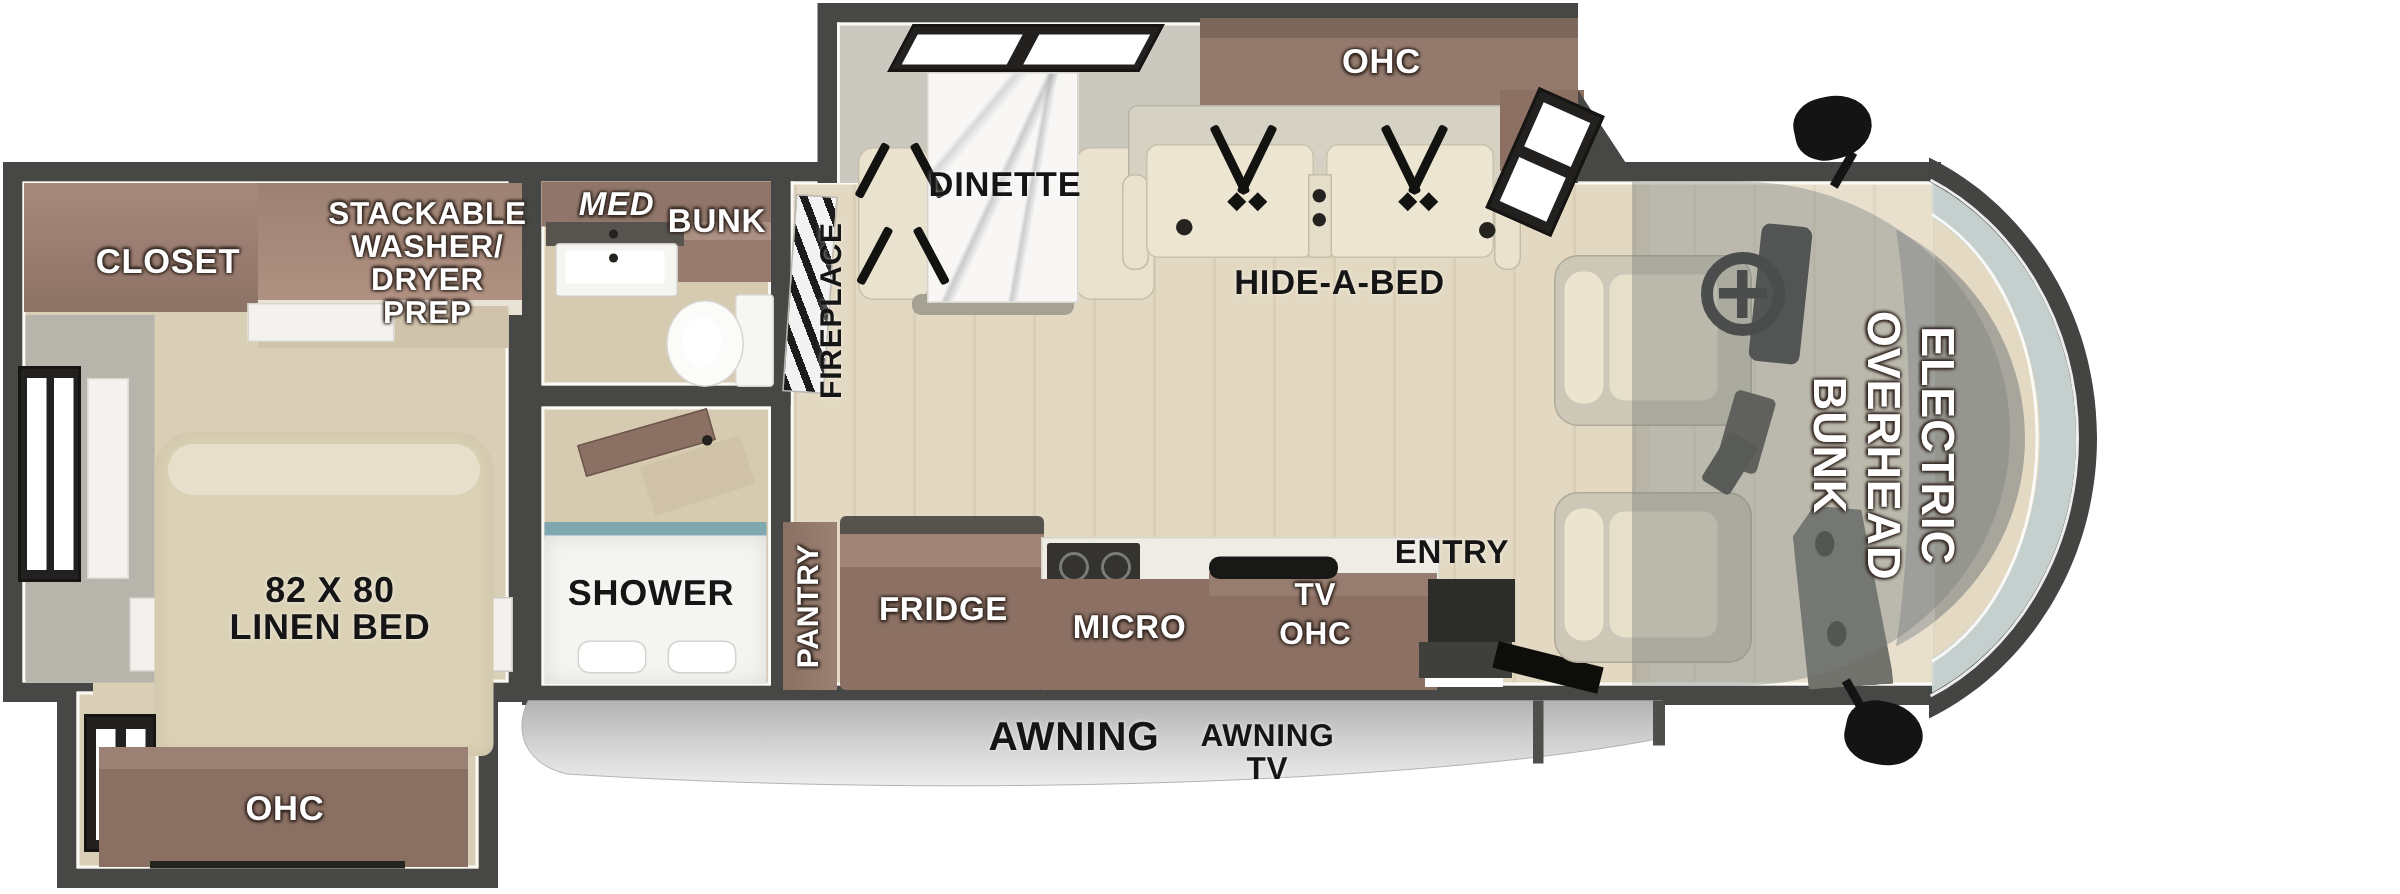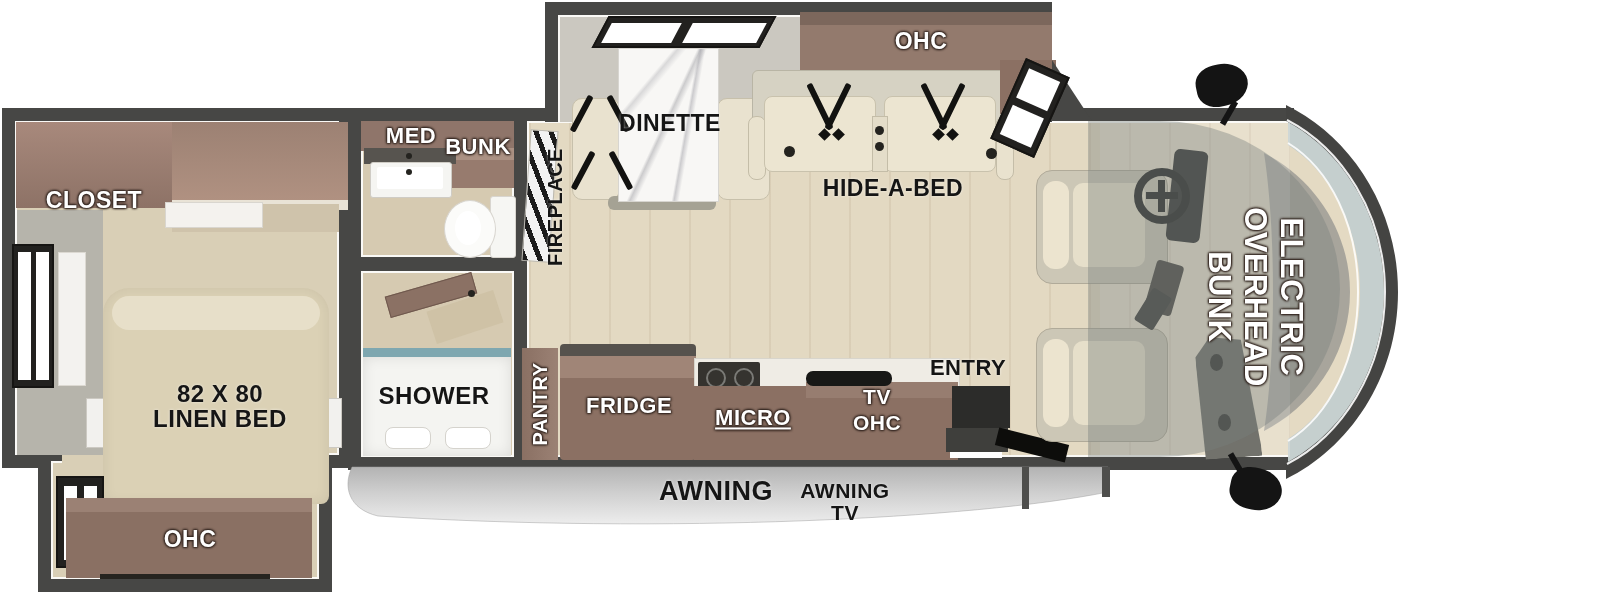--- a/index.html
+++ b/index.html
@@ -206,43 +206,49 @@
         <stop offset="0" stop-color="#b3b3b3"></stop>
           <stop offset=".45" stop-color="#cfcfcf"></stop>
           <stop offset="1" stop-color="#ededed"></stop>
       </linearGradient>
     </defs>
     <path d="M18,3 L774,3 L774,28 C640,55 330,70 44,52 C14,45 9,22 18,3 Z" fill="url(#awn)" stroke="#9e9e9e" stroke-width="0.5"></path>
     <rect x="688" y="3" width="7" height="42" fill="#4e4e4c"></rect>
     <rect x="768" y="3" width="8" height="30" fill="#4e4e4c"></rect>
   </svg>
 
-  <div class="lbl lw" style="left:94px;top:174px;font-size:23px;margin-top:26px;">CLOSET</div>
-
+  <div class="lbl lw" style="left:112px;top:174px;font-size:23px;">CLOSET</div>
+
+  <div class="lbl lw" style="left:285px;top:176px;font-size:21px;line-height:22px;">
+    <span>STACKABLE</span>
+    <span>WASHER/</span>
+    <span>DRYER</span>
+    <span>PREP</span>
+  </div>
 
 
   <div class="lbl lb" style="left:220px;top:406px;font-size:24px;line-height:25px;">
     <span>82 X 80</span>
     <span>LINEN BED</span>
   </div>
 
   <div class="lbl lw" style="left:190px;top:539px;font-size:23px;">OHC</div>
 
-  <div class="lbl lw" style="left:411px;top:136px;font-size:22px;">MED</div>
+  <div class="lbl lw" style="left:411px;top:136px;font-size:22px;font-style:italic;">MED</div>
   <div class="lbl lw" style="left:478px;top:147px;font-size:22px;">BUNK</div>
   <div class="lbl lb" style="left:434px;top:396px;font-size:24px;">SHOWER</div>
 
   <div class="lbl lb v" style="left:555px;top:207px;font-size:20px;">FIREPLACE</div>
   <div class="lbl lb" style="left:670px;top:123px;font-size:23px;">DINETTE</div>
   <div class="lbl lw" style="left:921px;top:41px;font-size:23px;">OHC</div>
   <div class="lbl lb" style="left:893px;top:188px;font-size:23px;">HIDE-A-BED</div>
 
   <div class="lbl lw v" style="left:540px;top:404px;font-size:20px;">PANTRY</div>
   <div class="lbl lw" style="left:629px;top:406px;font-size:22px;">FRIDGE</div>
-  <div class="lbl lw" style="left:753px;top:418px;font-size:22px;text-decoration:underline;">MICRO</div>
+  <div class="lbl lw" style="left:753px;top:418px;font-size:22px;">MICRO</div>
   <div class="lbl lw" style="left:877px;top:410px;font-size:21px;line-height:26px;">
     <span>TV</span>
     <span>OHC</span>
   </div>
   <div class="lbl lb" style="left:968px;top:368px;font-size:22px;">ENTRY</div>
 
   <div class="lbl lw v90" style="left:1255px;top:297px;font-size:31px;line-height:36px;">
     <span>ELECTRIC</span>
     <span>OVERHEAD</span>
     <span>BUNK</span>

